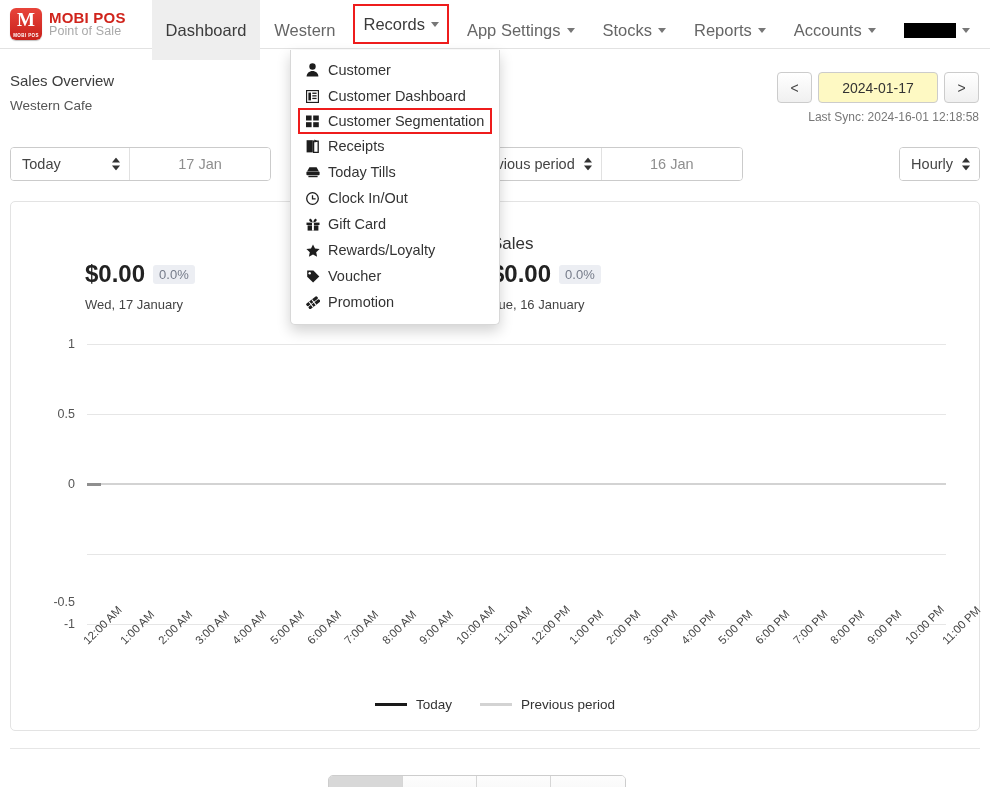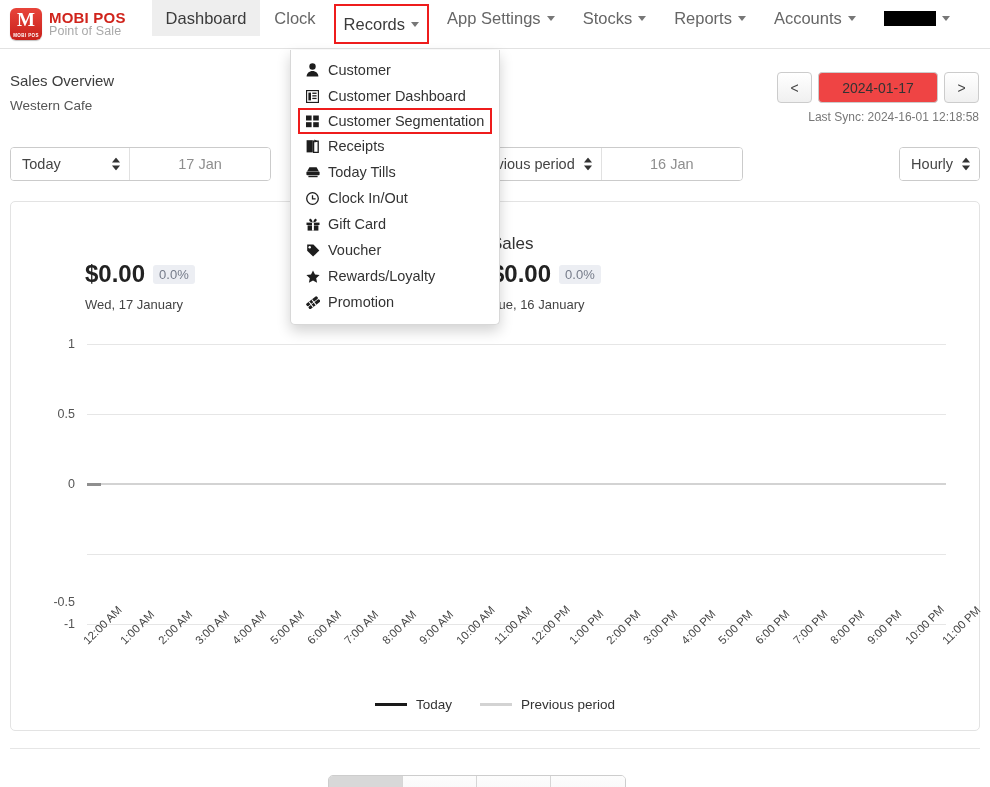--- a/index.html
+++ b/index.html
@@ -56,21 +56,21 @@
     font-size: 12.5px; color: #a9a9a9;
     letter-spacing: .1px;
   }
 
   .nav-items { display: flex; align-items: stretch; margin-left: 14px; }
   .nav-item {
     display: flex; align-items: center;
     padding: 0 14px;
     font-size: 16.5px;
     color: #666666;
-    height: 36px;
+    height: 60px;
     position: relative;
     white-space: nowrap;
     cursor: pointer;
   }
   .nav-item.active { background: #eeeeee; color: #3b3b3b; }
   .nav-item.boxed {
     outline: 2.5px solid #ee1c1c;
     outline-offset: -2px;
     color: #3b3b3b;
     padding: 0 10px;
@@ -145,21 +145,21 @@
     width: 35px; height: 31px;
     background: linear-gradient(180deg,#ffffff 0%,#f0f0f0 100%);
     border: 1px solid #cccccc;
     border-radius: 4px;
     font-size: 14px; color: #444444;
     display: flex; align-items: center; justify-content: center;
     cursor: pointer;
   }
   .date-box {
     width: 120px; height: 31px;
-    background: #ef4444;
+    background: #fef9c3;
     border: 1px solid #cccccc;
     border-radius: 4px;
     font-size: 14px; color: #333333;
     display: flex; align-items: center; justify-content: center;
     cursor: pointer;
   }
   .last-sync {
     position: absolute; right: 11px; top: 110px;
     font-size: 12px; color: #777777;
     white-space: nowrap;
@@ -301,21 +301,21 @@
         <div class="brand-name">MOBI POS</div>
         <div class="brand-sub">Point of Sale</div>
       </div>
     </div>
 
     <div class="nav-items">
       <div class="nav-item active">
         <span>Dashboard</span>
       </div>
       <div class="nav-item">
-        <span>Clock</span>
+        <span>Western</span>
       </div>
       <div class="nav-item boxed">
         <span>Records</span>
         <span class="caret"></span>
       </div>
       <div class="nav-item">
         <span>App Settings</span>
         <span class="caret"></span>
       </div>
       <div class="nav-item">
@@ -537,33 +537,33 @@
             <rect x="6" y="4.6" width="1.9" height="8" fill="#fff"></rect>
             <path d="M6.6 4.2C5 4.2 3.2 3.6 3.2 2.3 3.2 1.2 4 0.6 4.9 0.9 5.8 1.2 6.4 2.7 6.6 4.2z" fill="#1d1d1d"></path>
             <path d="M7.3 4.2c1.6 0 3.4-.6 3.4-1.9 0-1.1-.8-1.7-1.7-1.4-.9.3-1.5 1.8-1.7 3.3z" fill="#1d1d1d"></path>
           </svg>
         </span>
         <span>Gift Card</span>
       </div>
       <div class="dd-item">
         <span class="dd-icon">
           <svg width="14" height="13" viewBox="0 0 14 13">
+            <polygon points="7,0.4 9,4.6 13.6,5.1 10.2,8.2 11.1,12.7 7,10.4 2.9,12.7 3.8,8.2 0.4,5.1 5,4.6" fill="#1d1d1d"></polygon>
+          </svg>
+        </span>
+        <span>Rewards/Loyalty</span>
+      </div>
+      <div class="dd-item">
+        <span class="dd-icon">
+          <svg width="14" height="13" viewBox="0 0 14 13">
             <path d="M13.3 6.4 7.4 0.6H1.2v6.1l5.9 5.9z" fill="#1d1d1d"></path>
             <circle cx="3.7" cy="3.2" r="1.2" fill="#fff"></circle>
           </svg>
         </span>
         <span>Voucher</span>
-      </div>
-      <div class="dd-item">
-        <span class="dd-icon">
-          <svg width="14" height="13" viewBox="0 0 14 13">
-            <polygon points="7,0.4 9,4.6 13.6,5.1 10.2,8.2 11.1,12.7 7,10.4 2.9,12.7 3.8,8.2 0.4,5.1 5,4.6" fill="#1d1d1d"></polygon>
-          </svg>
-        </span>
-        <span>Rewards/Loyalty</span>
       </div>
       <div class="dd-item">
         <span class="dd-icon">
           <svg width="14" height="13" viewBox="0 0 14 13">
             <g transform="rotate(-38 7 6.5)">
               <rect x="0.2" y="3.4" width="13.6" height="3" rx="1.1" fill="#1d1d1d"></rect>
               <rect x="0.2" y="7.2" width="13.6" height="3" rx="1.1" fill="#1d1d1d"></rect>
               <rect x="3.8" y="3.4" width="1" height="6.8" fill="#fff"></rect>
               <rect x="7.4" y="3.4" width="1" height="6.8" fill="#fff"></rect>
             </g>

